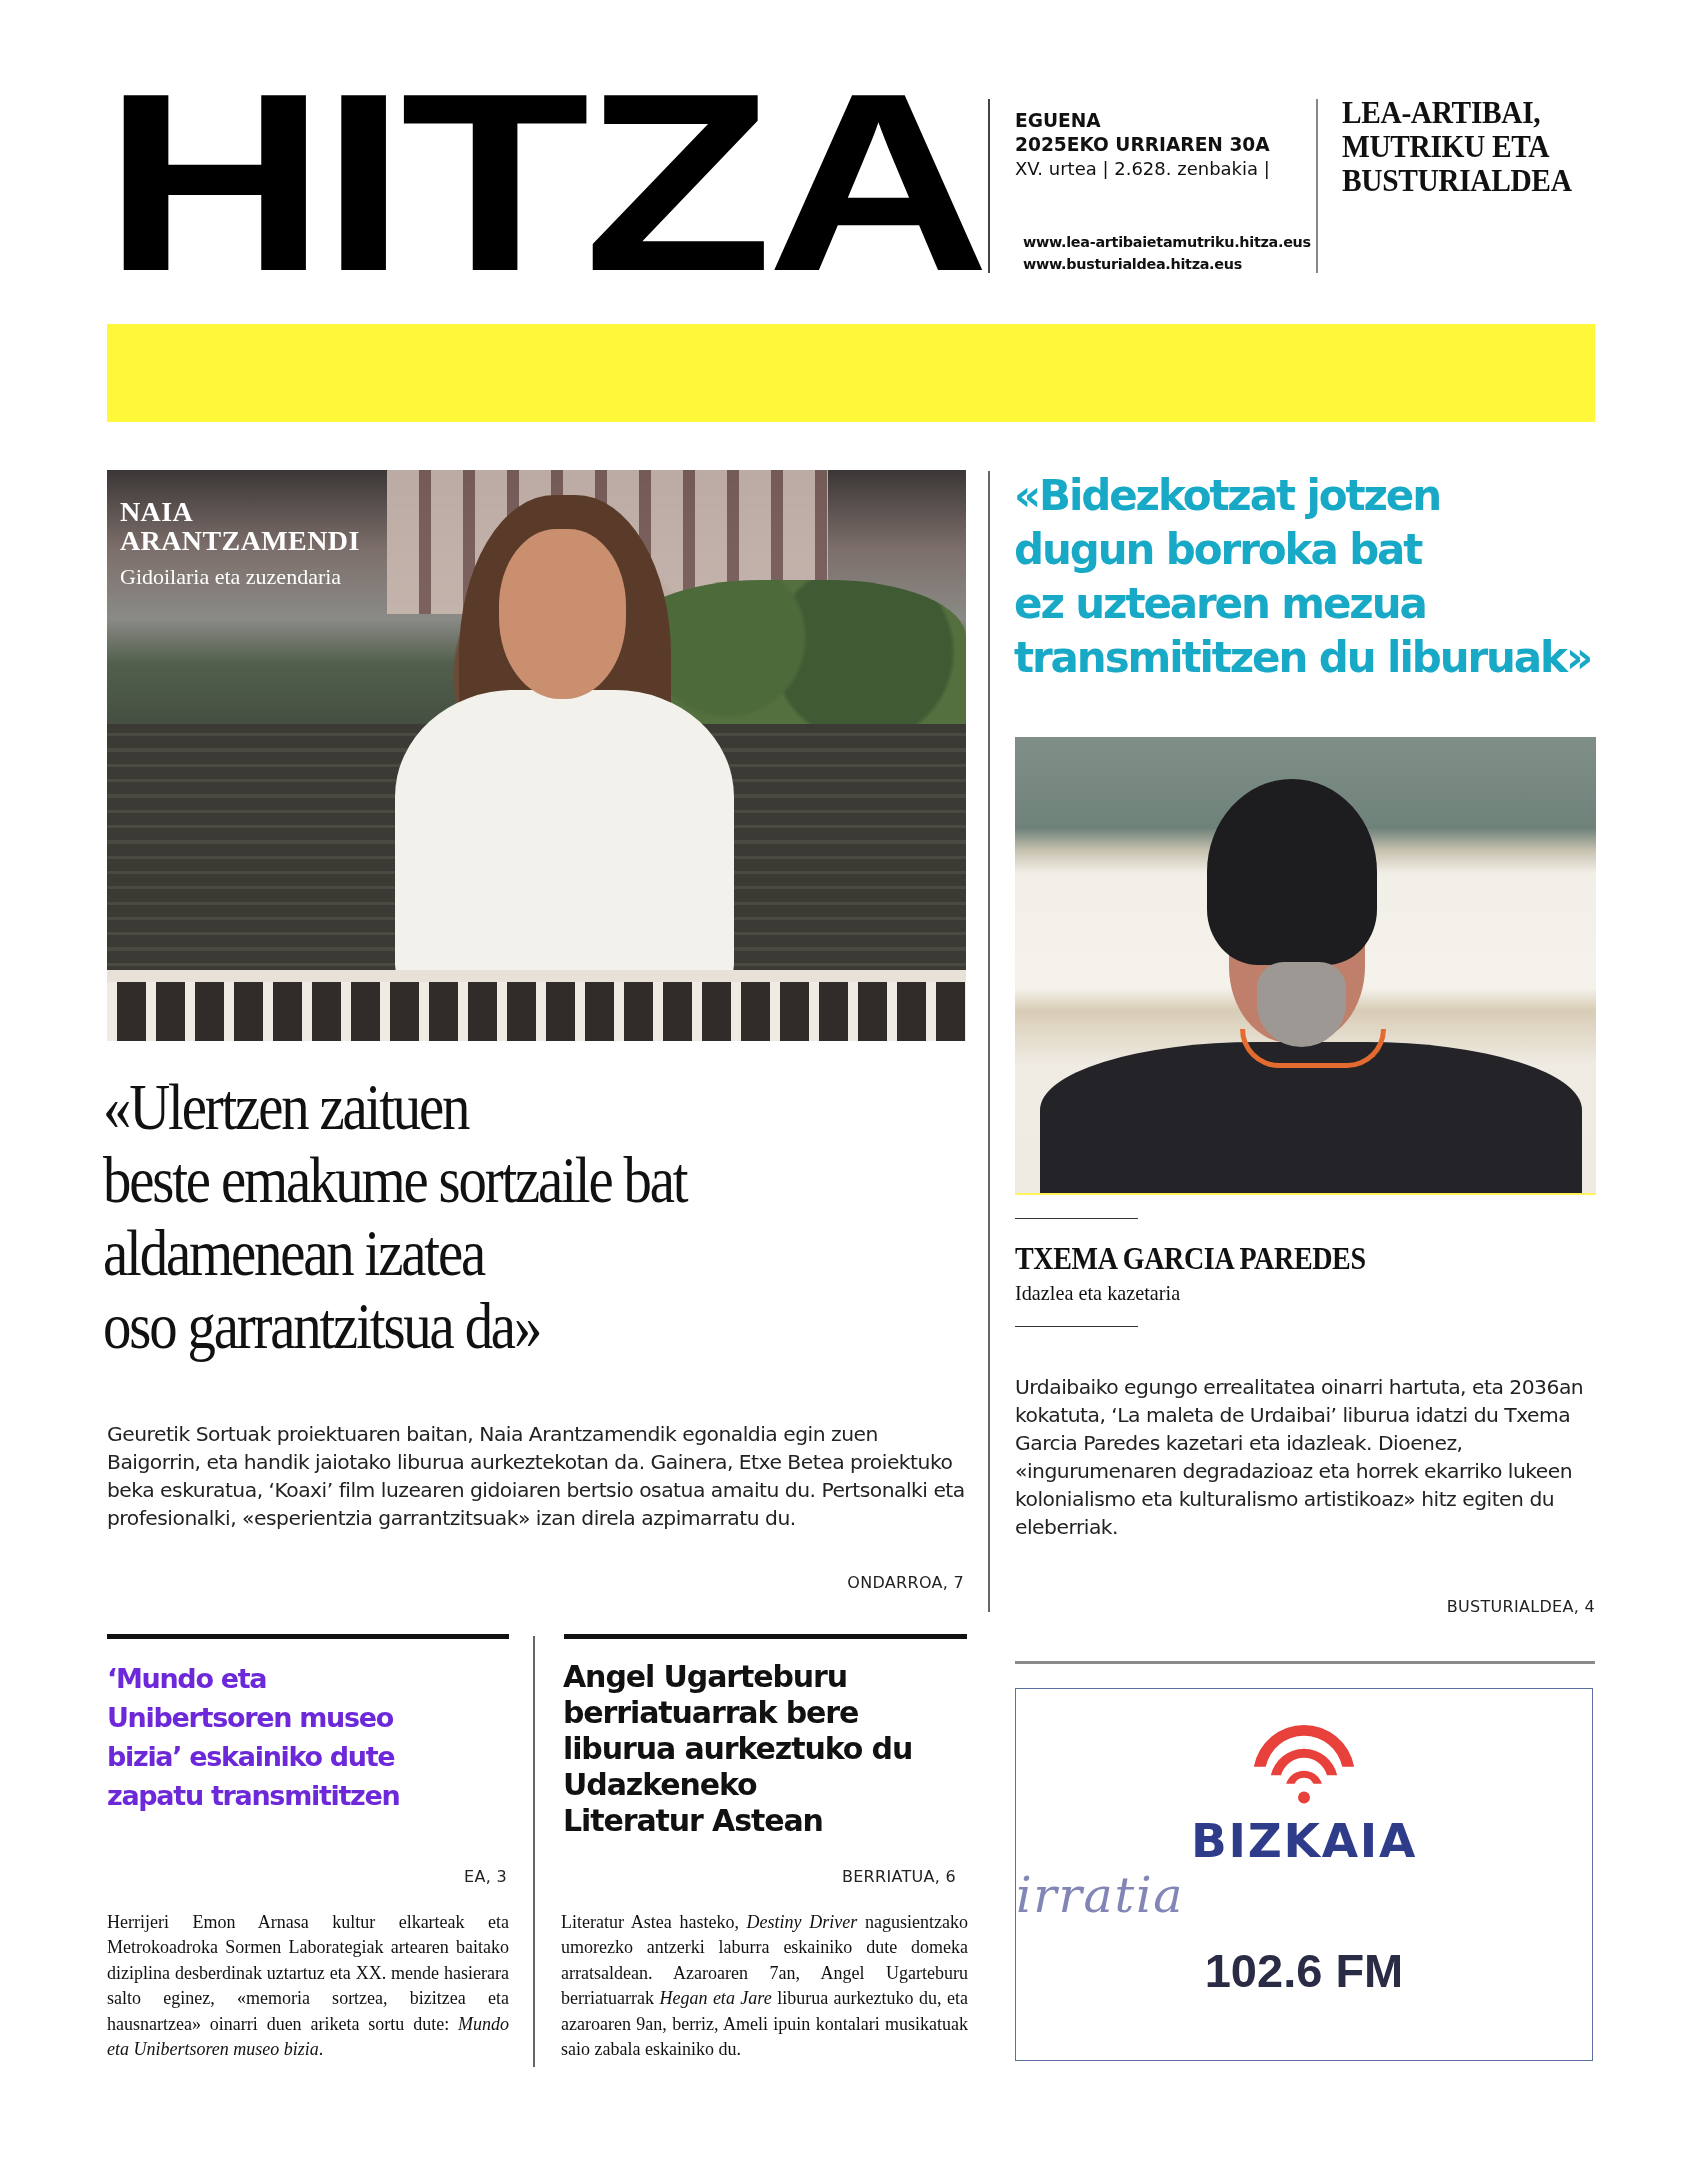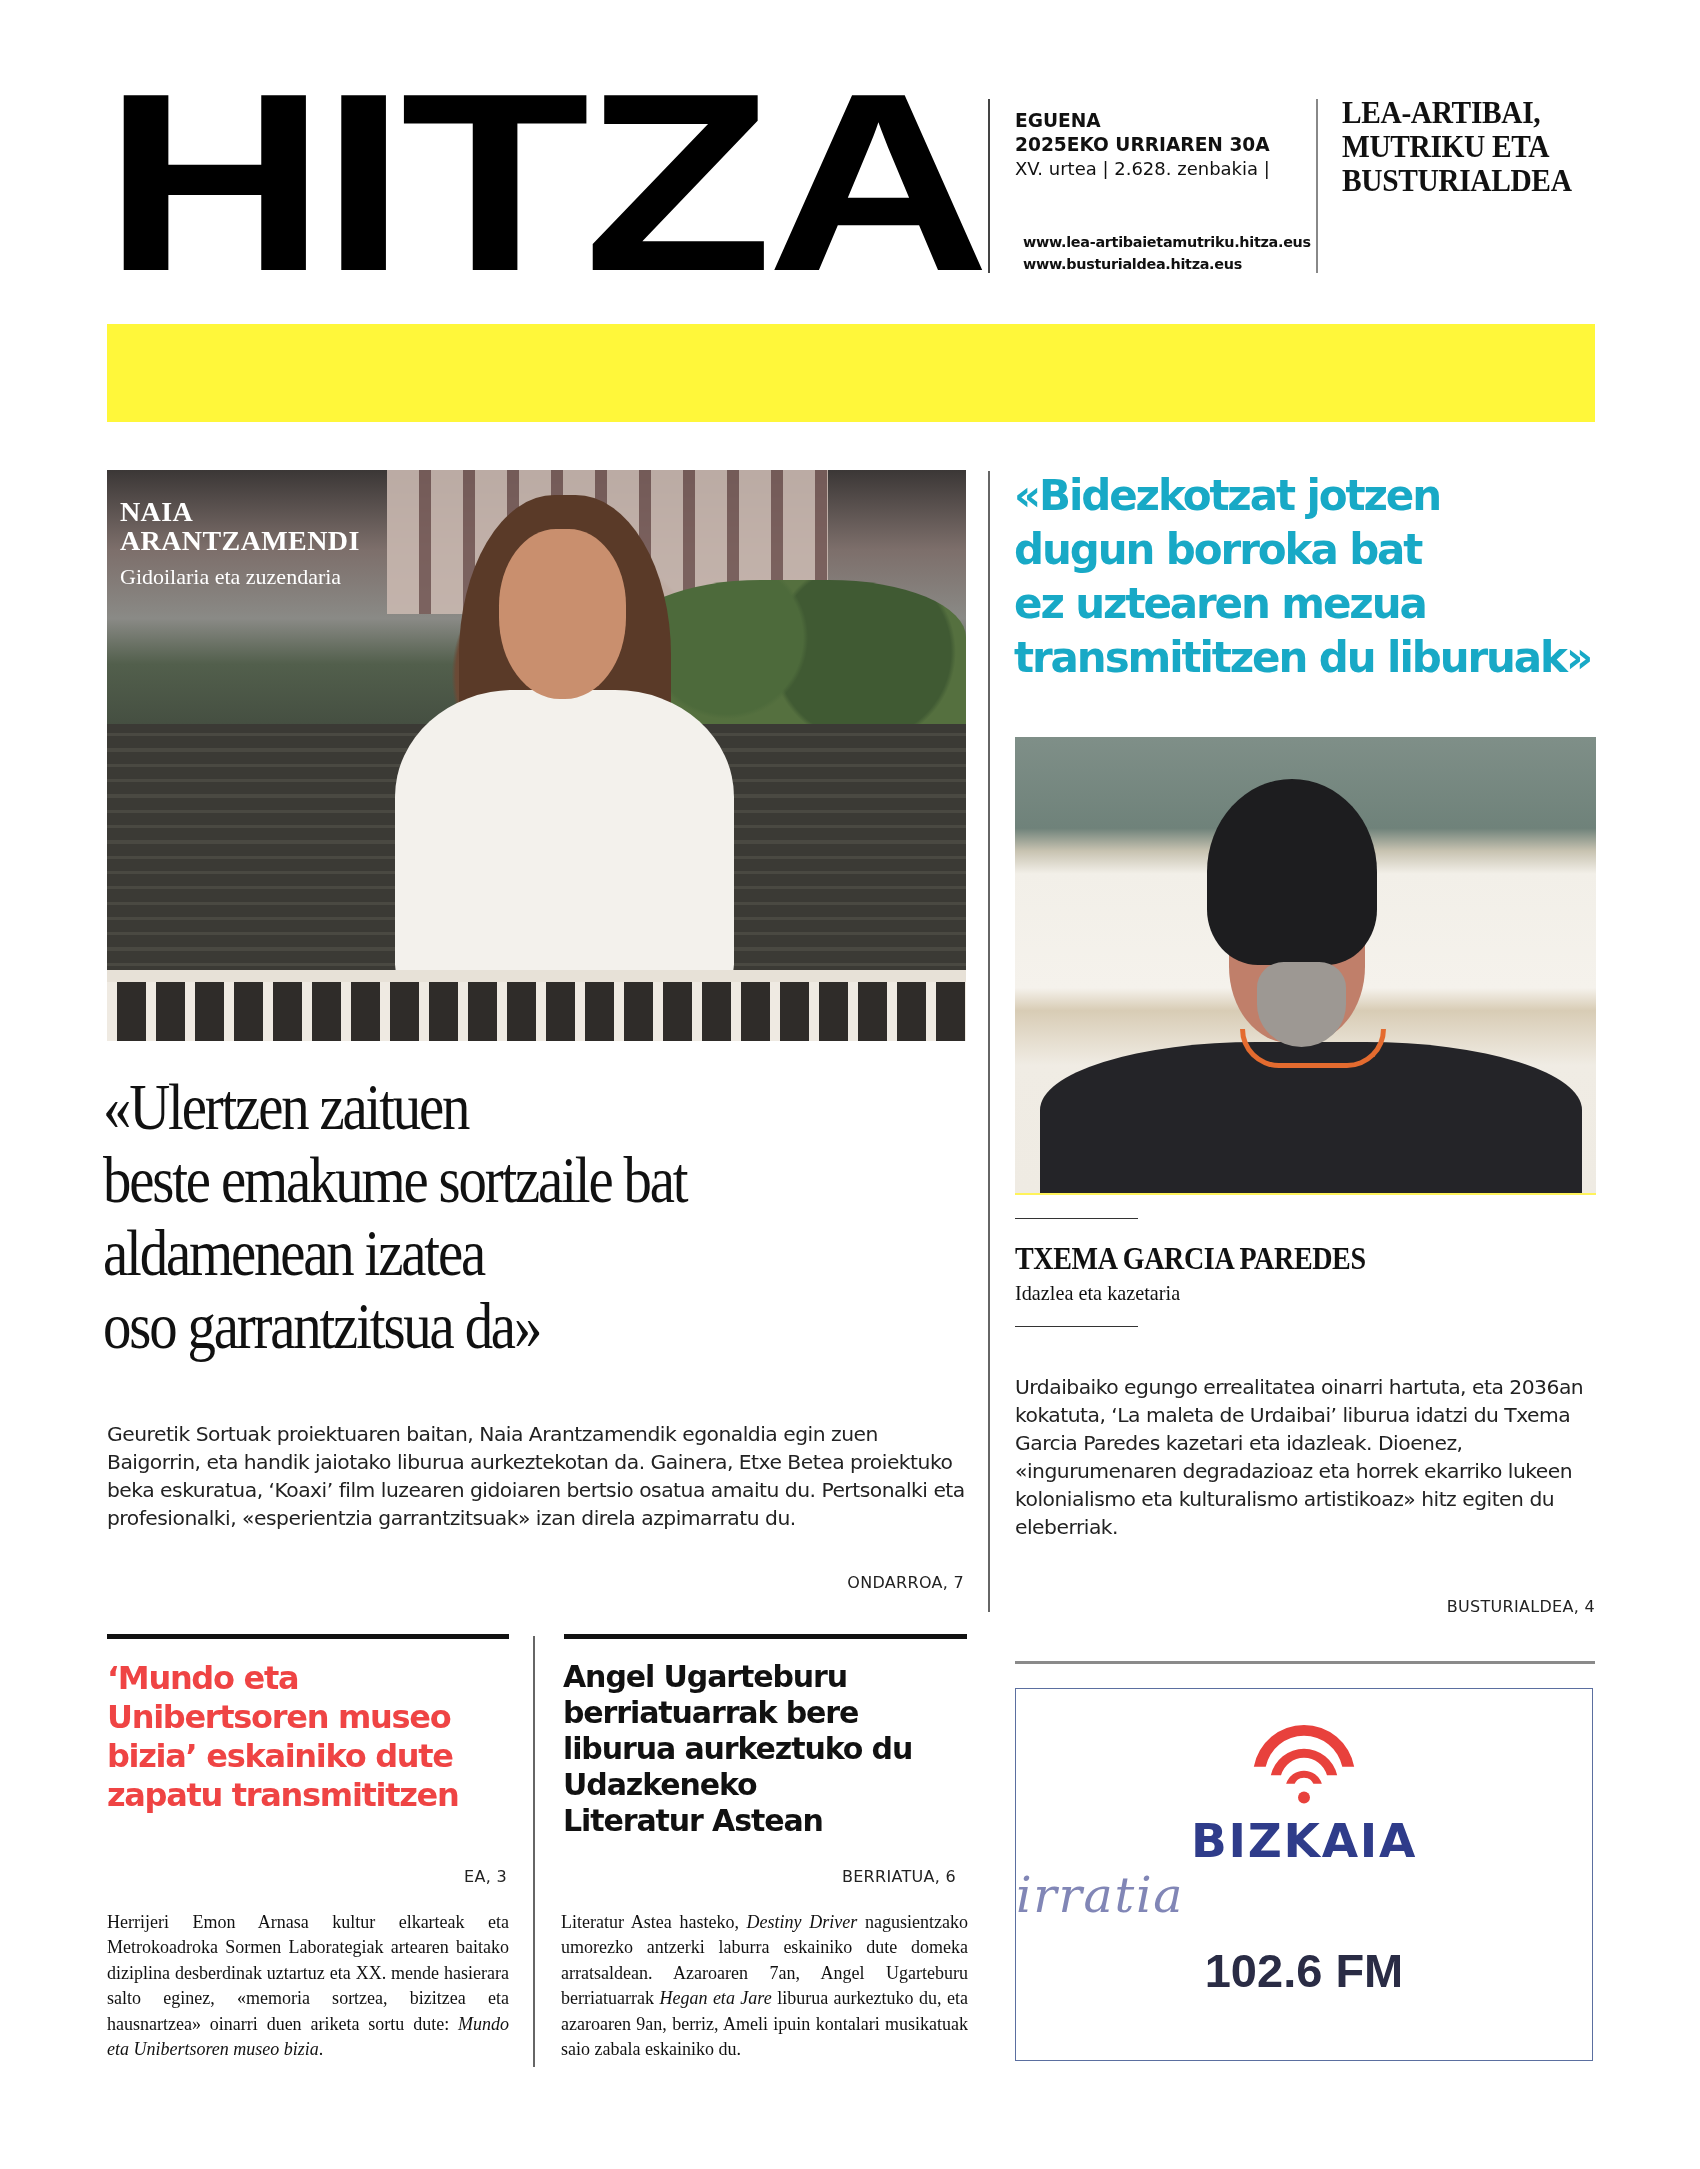--- a/index.html
+++ b/index.html
@@ -51,21 +51,21 @@
   .photo-right .body { position:absolute; left:25.4px; top:305px; width:542px; height:170px; background:#242428; border-radius:40% 40% 0 0; }
   .photo-right .collar { position:absolute; left:225px; top:292px; width:136px; height:34px; border:5.1px solid #e46b2f; border-top:none; border-radius:0 0 68px 68px; }
 
   .short-rule { background:#333; height:0.8px; width:123px; left:1015px; }
   .person-name { left:1015px; top:1242px; font-family:"Liberation Serif", serif; font-weight:bold; font-size:30.5px; line-height:34px; letter-spacing:-0.4px; transform:scaleX(0.92); transform-origin:left top; }
   .person-role { left:1015px; top:1280px; font-family:"Liberation Serif", serif; font-size:22px; line-height:25.4px; transform:scaleX(0.92); transform-origin:left top; }
   .body-right { left:1015px; top:1373px; width:593px; font-family:"DejaVu Sans", sans-serif; font-size:20.3px; line-height:28px; letter-spacing:-0.5px; color:#222; }
 
   
   .thick-rule { background:#111; height:5.1px; top:1634px; }
-  .brief-head-teal { left:107px; top:1659px; width:407px; font-family:"DejaVu Sans", sans-serif; font-weight:bold; font-size:32px; line-height:39px; color:#ef4444; letter-spacing:-1.3px; }
+  .brief-head-teal { left:107px; top:1659px; width:407px; font-family:"DejaVu Sans", sans-serif; font-weight:bold; font-size:27px; line-height:39px; color:#6d28d9; letter-spacing:-1.3px; }
   .brief-head-black { left:563px; top:1659px; width:407px; font-family:"DejaVu Sans", sans-serif; font-weight:bold; font-size:30px; line-height:36px; color:#111; letter-spacing:-1.1px; }
   .brief-body { font-family:"Liberation Serif", serif; font-size:18px; line-height:25.4px; color:#111; text-align:justify; }
   .vdivider-bottom { left:533px; top:1636px; width:1.7px; height:431px; background:#666; }
   .gray-rule { left:1015px; top:1661px; width:580px; height:2.5px; background:#8a8a8a; }
 
   .ad { left:1015px; top:1688px; width:576px; height:371px; border:1.7px solid #5b6fa0; background:#fff; }
   .ad .waves { position:absolute; left:231px; top:25.4px; width:114px; height:92px; }
   .ad .brand { position:absolute; left:0; right:0; top:124px; text-align:center; font-family:"DejaVu Sans", sans-serif; font-weight:bold; font-size:47px; color:#2f3c8a; letter-spacing:1.7px; }
   .ad .script { position:absolute; left:0; right:0; top:178px; font-family:"DejaVu Serif", serif; font-style:italic; font-size:49px; color:#8186b6; letter-spacing:1.7px; }
   .ad .freq { position:absolute; left:0; right:0; top:254px; text-align:center; font-family:"Liberation Sans", sans-serif; font-weight:bold; font-size:47px; color:#2a2c45; }

